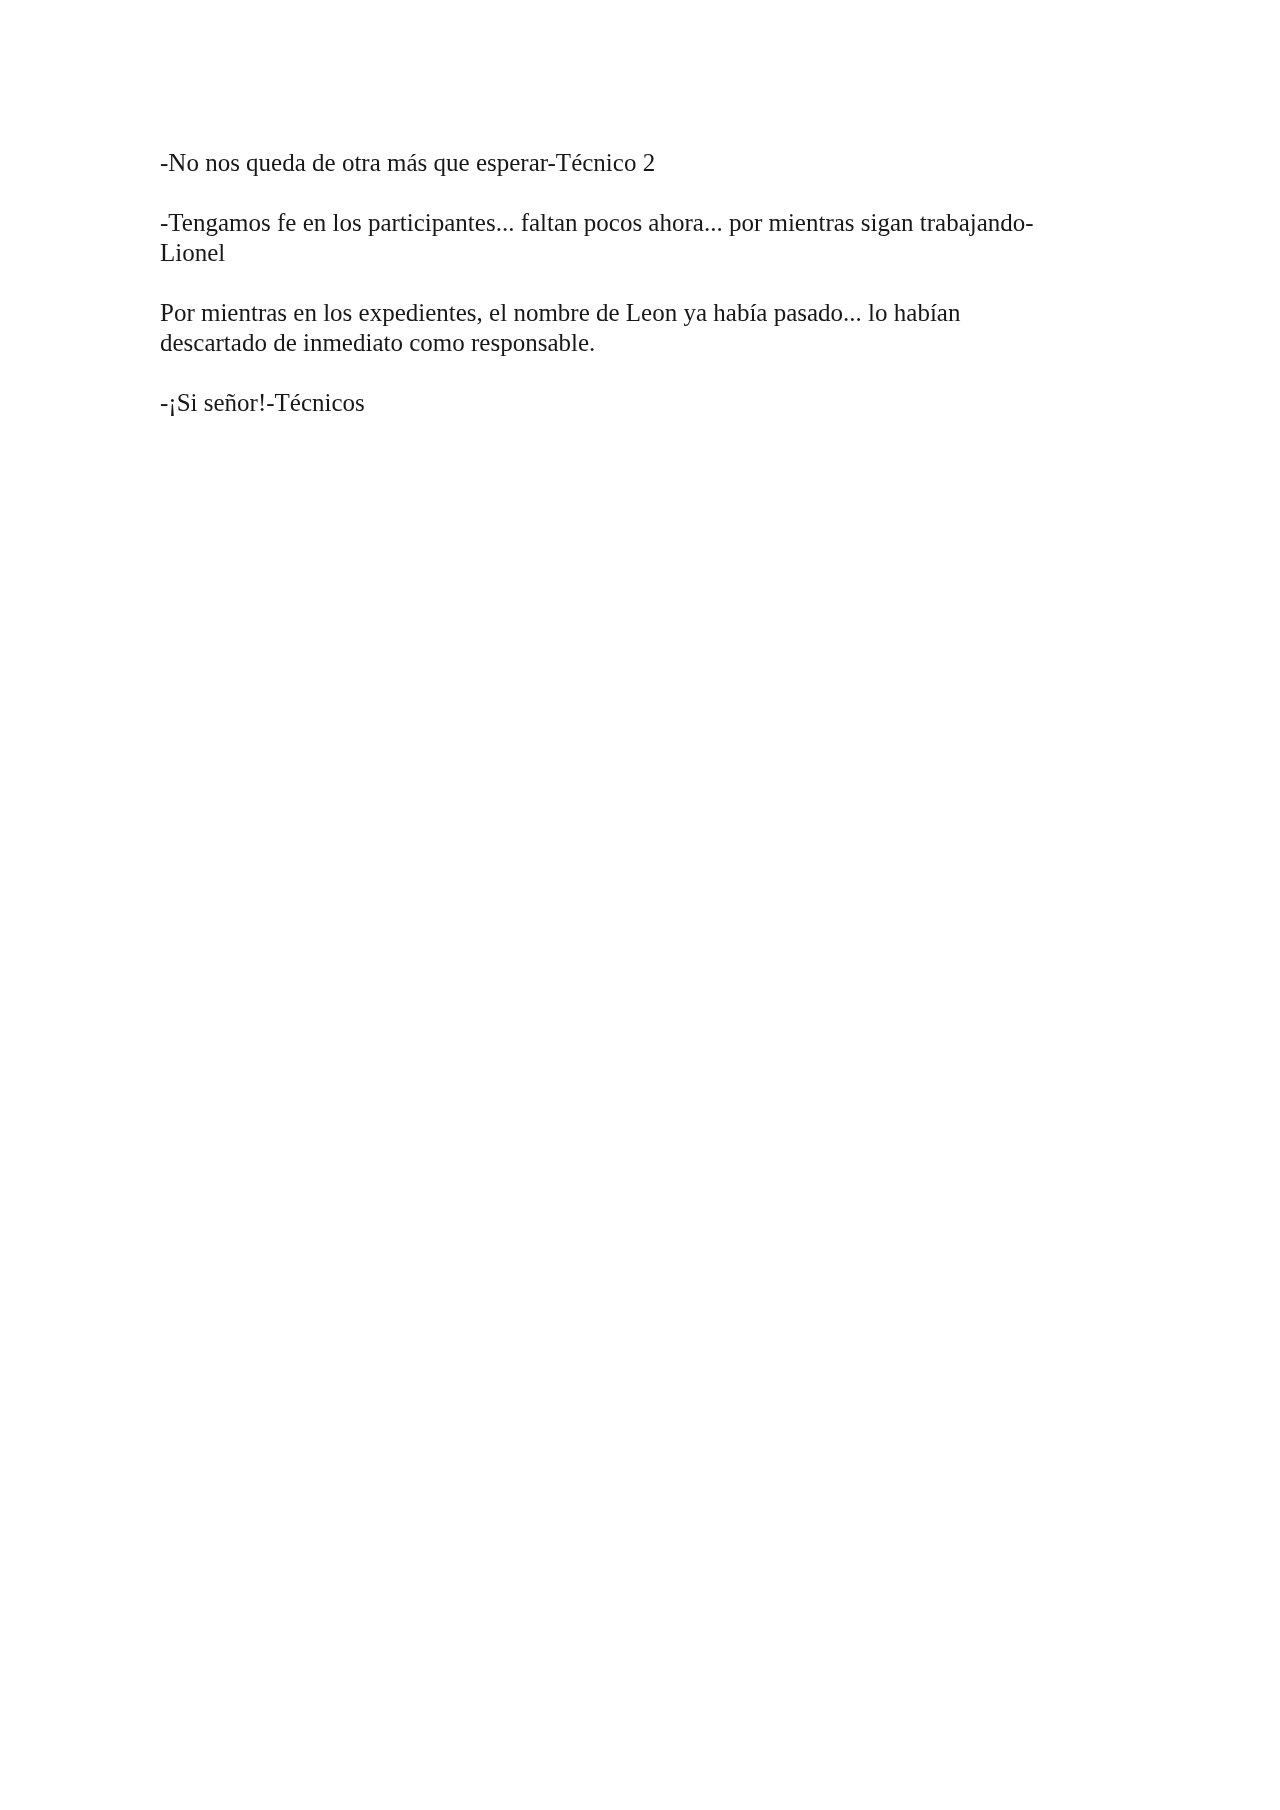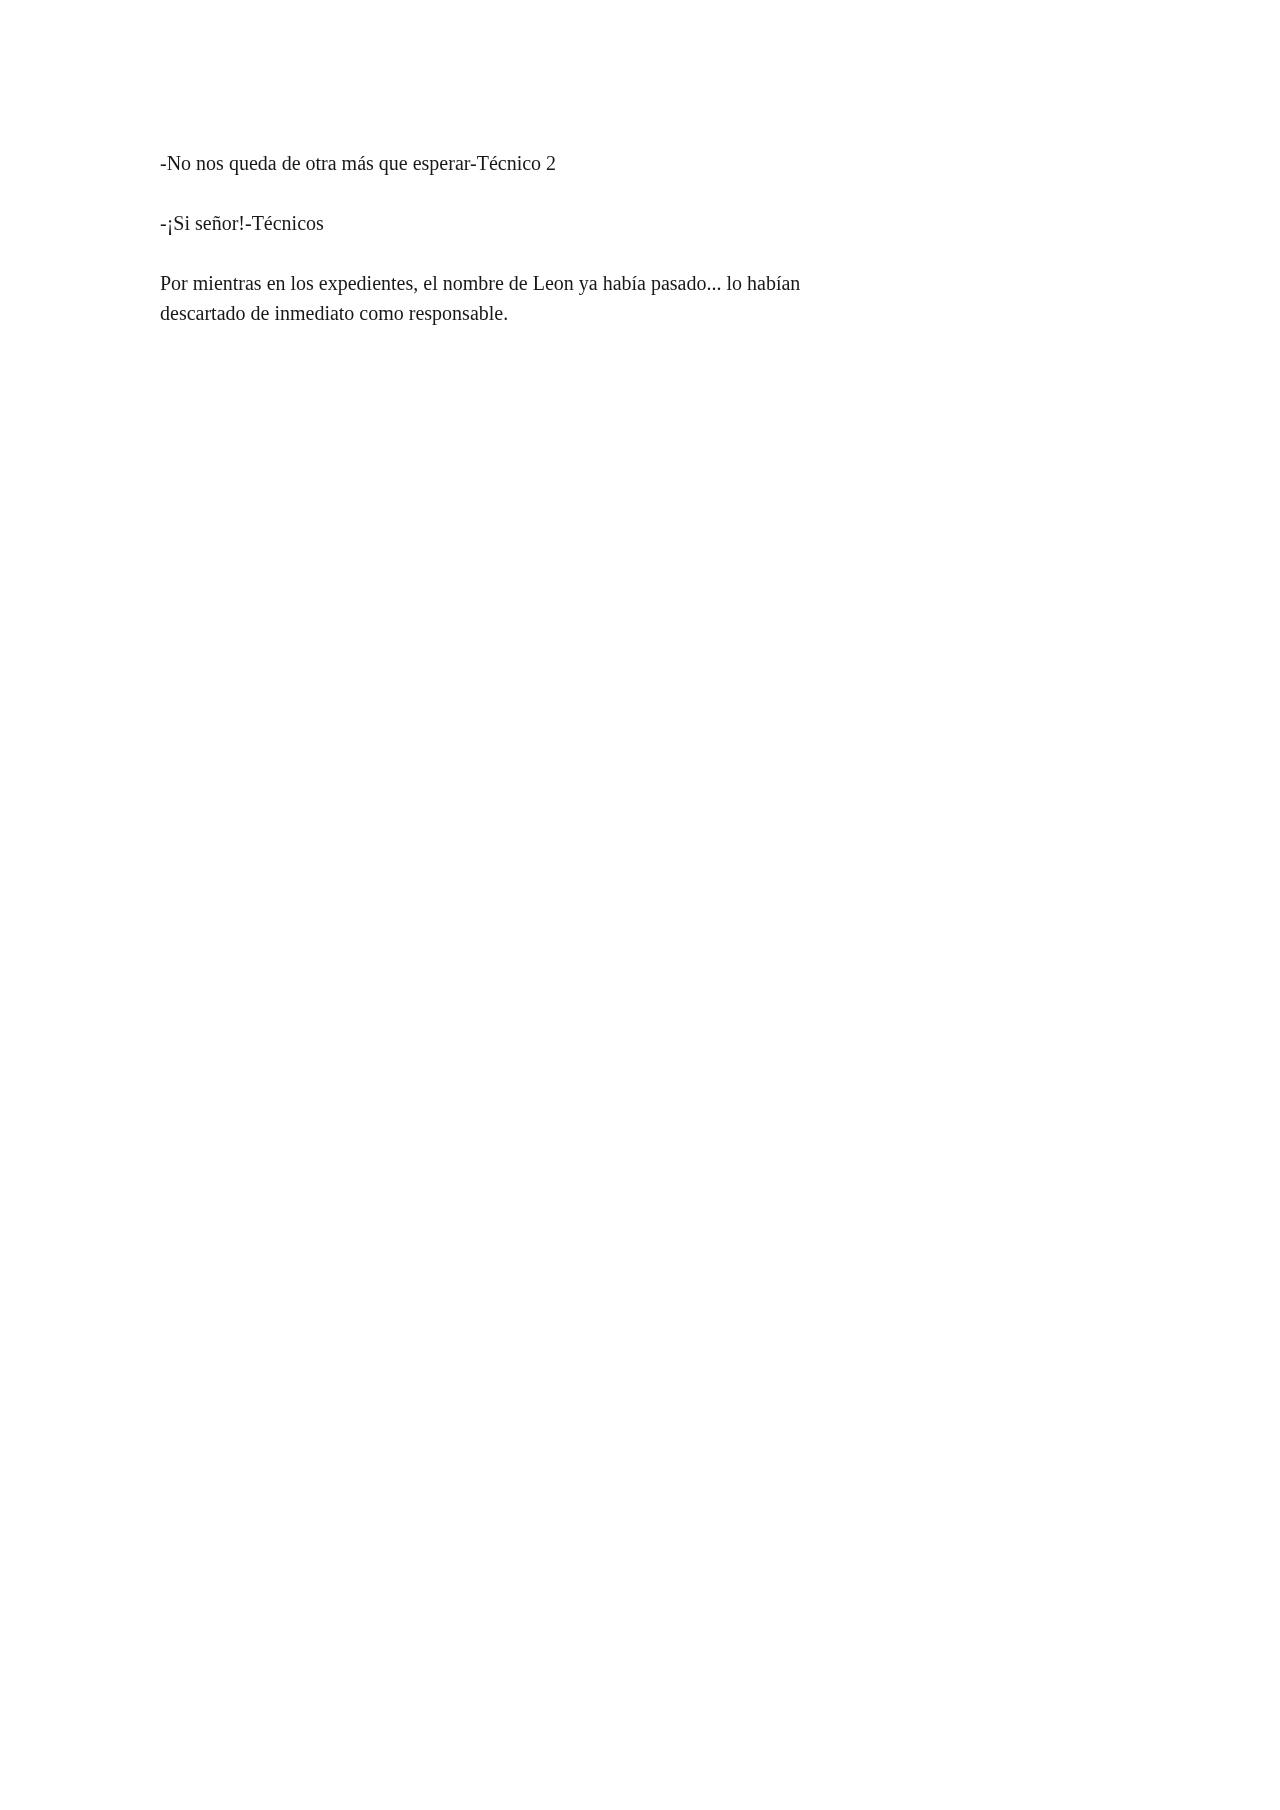--- a/index.html
+++ b/index.html
@@ -13,43 +13,47 @@
     font-family: "Liberation Serif", "DejaVu Serif", serif;
     color: #181818;
     position: relative;
     overflow: hidden;
   }
   .doc-content {
     position: absolute;
     left: 160px;
     top: 148px;
     width: 960px;
-    font-size: 20px;
+    font-size: 25px;
     line-height: 30px;
   }
   .paragraph {
     margin: 0 0 30px 0;
   }
   .text-line {
     white-space: nowrap;
   }
 </style>
 </head>
 <body style="background: rgb(255, 255, 255); color: rgb(24, 24, 24);">
 
 <div class="doc-content">
 
   <div class="paragraph">
     <div class="text-line">-No nos queda de otra más que esperar-Técnico 2</div>
   </div>
 
 
-
   <div class="paragraph">
-    <div class="text-line">-¡Si señor!-Técnicos</div>
+    <div class="text-line">-Tengamos fe en los participantes... faltan pocos ahora... por mientras sigan trabajando-</div>
+    <div class="text-line">Lionel</div>
   </div>
 
   <div class="paragraph">
     <div class="text-line">Por mientras en los expedientes, el nombre de Leon ya había pasado... lo habían</div>
     <div class="text-line">descartado de inmediato como responsable.</div>
   </div>
 
+  <div class="paragraph">
+    <div class="text-line">-¡Si señor!-Técnicos</div>
+  </div>
+
 </div>
 
 </body></html>

